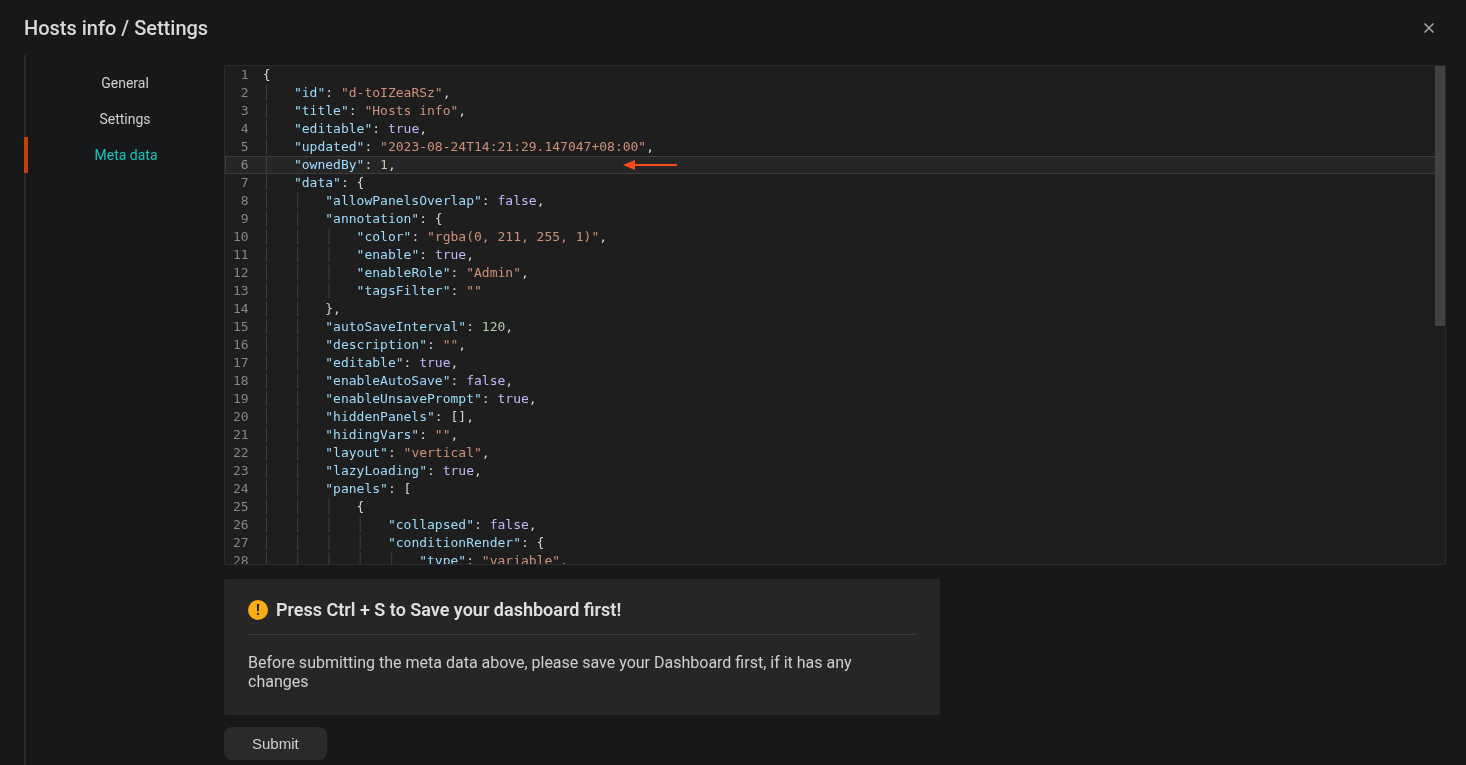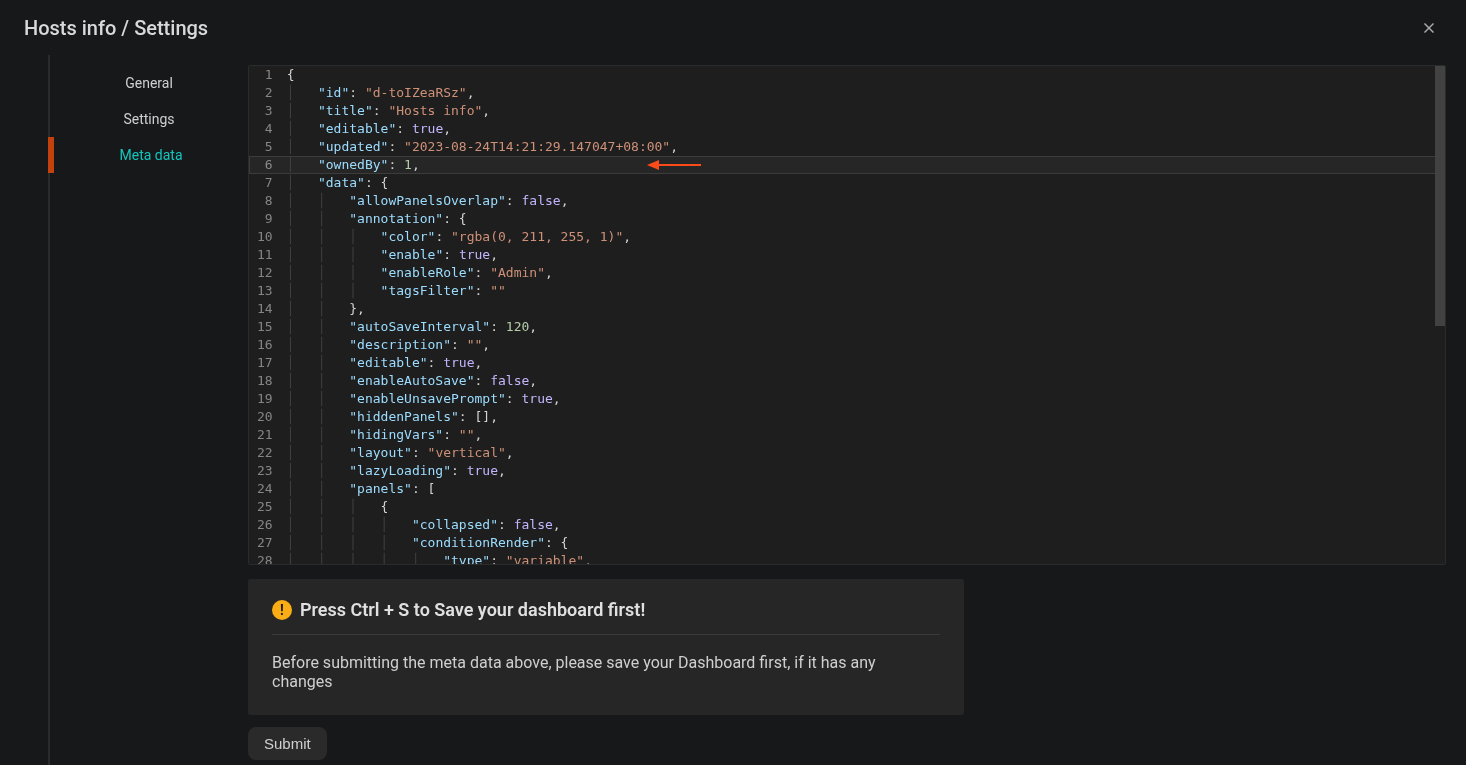--- a/index.html
+++ b/index.html
@@ -39,34 +39,33 @@
       display: flex;
       padding-left: 24px;
       height: calc(100% - 55px);
     }
     .sidebar {
       width: 200px;
       border-left: 2px solid #2a2b2c;
       display: flex;
       flex-direction: column;
       padding-top: 10px;
-      margin-left: 24px;
     }
     .tab {
       padding: 10px 16px;
       text-align: center;
       font-size: 14px;
       color: #cfcfcf;
       cursor: pointer;
       margin-left: -2px;
       border-left: 2px solid transparent;
     }
     .tab.active {
       color: #14c5be;
-      border-left: 6px solid #c2410c;
+      border-left: 4px solid #c2410c;
     }
     .main {
       flex: 1;
       padding: 10px 20px 0 0;
       display: flex;
       flex-direction: column;
     }
     .editor {
       background: #1e1e1e;
       border: 1px solid #2a2b2c;
@@ -169,21 +168,21 @@
     .alert-body {
       font-size: 16px;
       color: #cfcfcf;
     }
     .submit-btn {
       margin-top: 12px;
       background: #2a2a2a;
       color: #d0d0d0;
       border: none;
       border-radius: 8px;
-      padding: 8px 16px;
+      padding: 8px 28px;
       font-size: 15px;
       cursor: pointer;
       width: fit-content;
     }
   </style>
 </head>
 <body>
 
 <div class="header">
   <div class="title">Hosts info / Settings</div>

